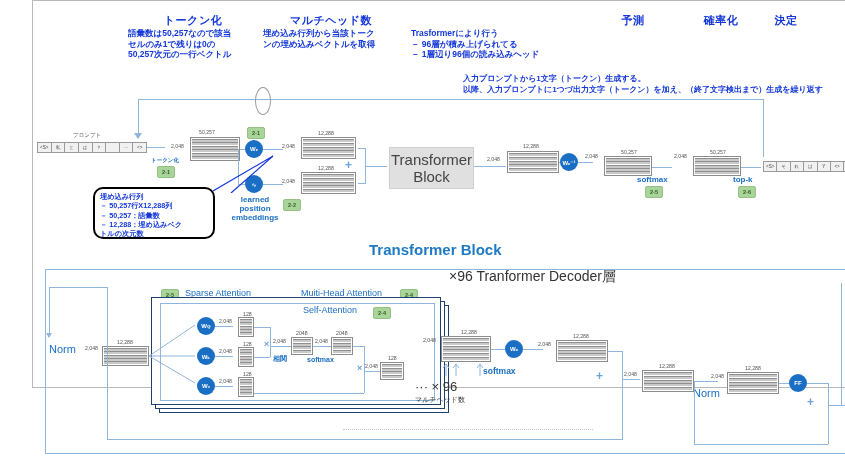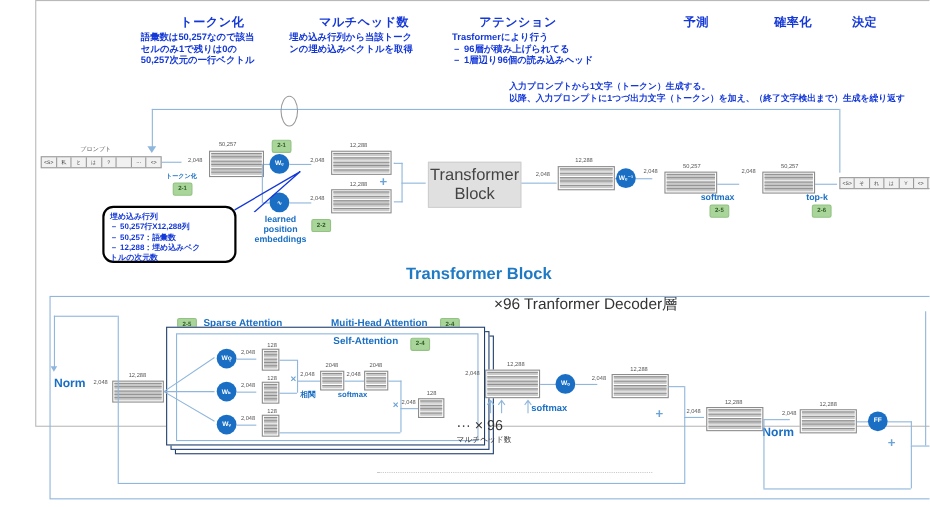--- a/index.html
+++ b/index.html
@@ -36,40 +36,39 @@
   .tblock{background:#e0e0e0;border:1px solid #cfcfcf;box-sizing:border-box;
           display:flex;flex-direction:column;align-items:center;justify-content:center;
           color:#444;font-size:15px;line-height:17px;}
   .frame{border:1px solid #8fb6dc;box-sizing:border-box;}
   .darkframe{border:1.4px solid #1f3f6e;box-sizing:border-box;background:#fff;}
   .lineblue{background:#8fb6dc;position:absolute;}
   .plus{color:#6aa3d5;font-size:12px;font-weight:bold;position:absolute;}
   .times{color:#6aa3d5;font-size:9px;font-weight:bold;position:absolute;}
   .ttl-tb{color:#1f7ac4;font-weight:bold;font-size:15px;}
   .lbl-az{color:#1a6fc4;font-weight:bold;font-size:8px;}
-  .lbl-az2{color:#1a6fc4;font-weight:bold;font-size:9px;}
+  .lbl-az2{color:#1a6fc4;font-weight:normal;font-size:9px;}
   .jp{font-size:7px;color:#333;}
   .big96{font-size:14px;color:#333;}
   .dotted{border:1px dotted #bdbdbd;box-sizing:border-box;}
 </style>
 </head>
 <body>
 
 <div id="canvas">
 
   <div class="abs hdr" style="left:95px;top:12px;width:130px;">トークン化</div>
   <div class="abs body-txt" style="left:95px;top:27px;width:140px;">語彙数は50,257なので該当
 セルのみ1で残りは0の
 50,257次元の一行ベクトル</div>
 
   <div class="abs hdr" style="left:228px;top:12px;width:140px;">マルチヘッド数</div>
   <div class="abs body-txt" style="left:230px;top:27px;width:140px;">埋め込み行列から当該トーク
 ンの埋め込みベクトルを取得</div>
 
-  <div class="abs hdr" style="left:378px;top:12px;width:120px;">アテンション</div>
   <div class="abs body-txt" style="left:378px;top:27px;width:175px;">Trasformerにより行う
 － 96層が積み上げられてる
 － 1層辺り96個の読み込みヘッド</div>
 
   <div class="abs hdr" style="left:545px;top:12px;width:110px;">予測</div>
 
   <div class="abs hdr" style="left:648px;top:12px;width:80px;">確率化</div>
   <div class="abs hdr" style="left:718px;top:12px;width:70px;text-align:center;">決定</div>
 
   <div class="abs note" style="left:430px;top:73px;width:400px;text-align:left;">入力プロンプトから1文字（トークン）生成する。

